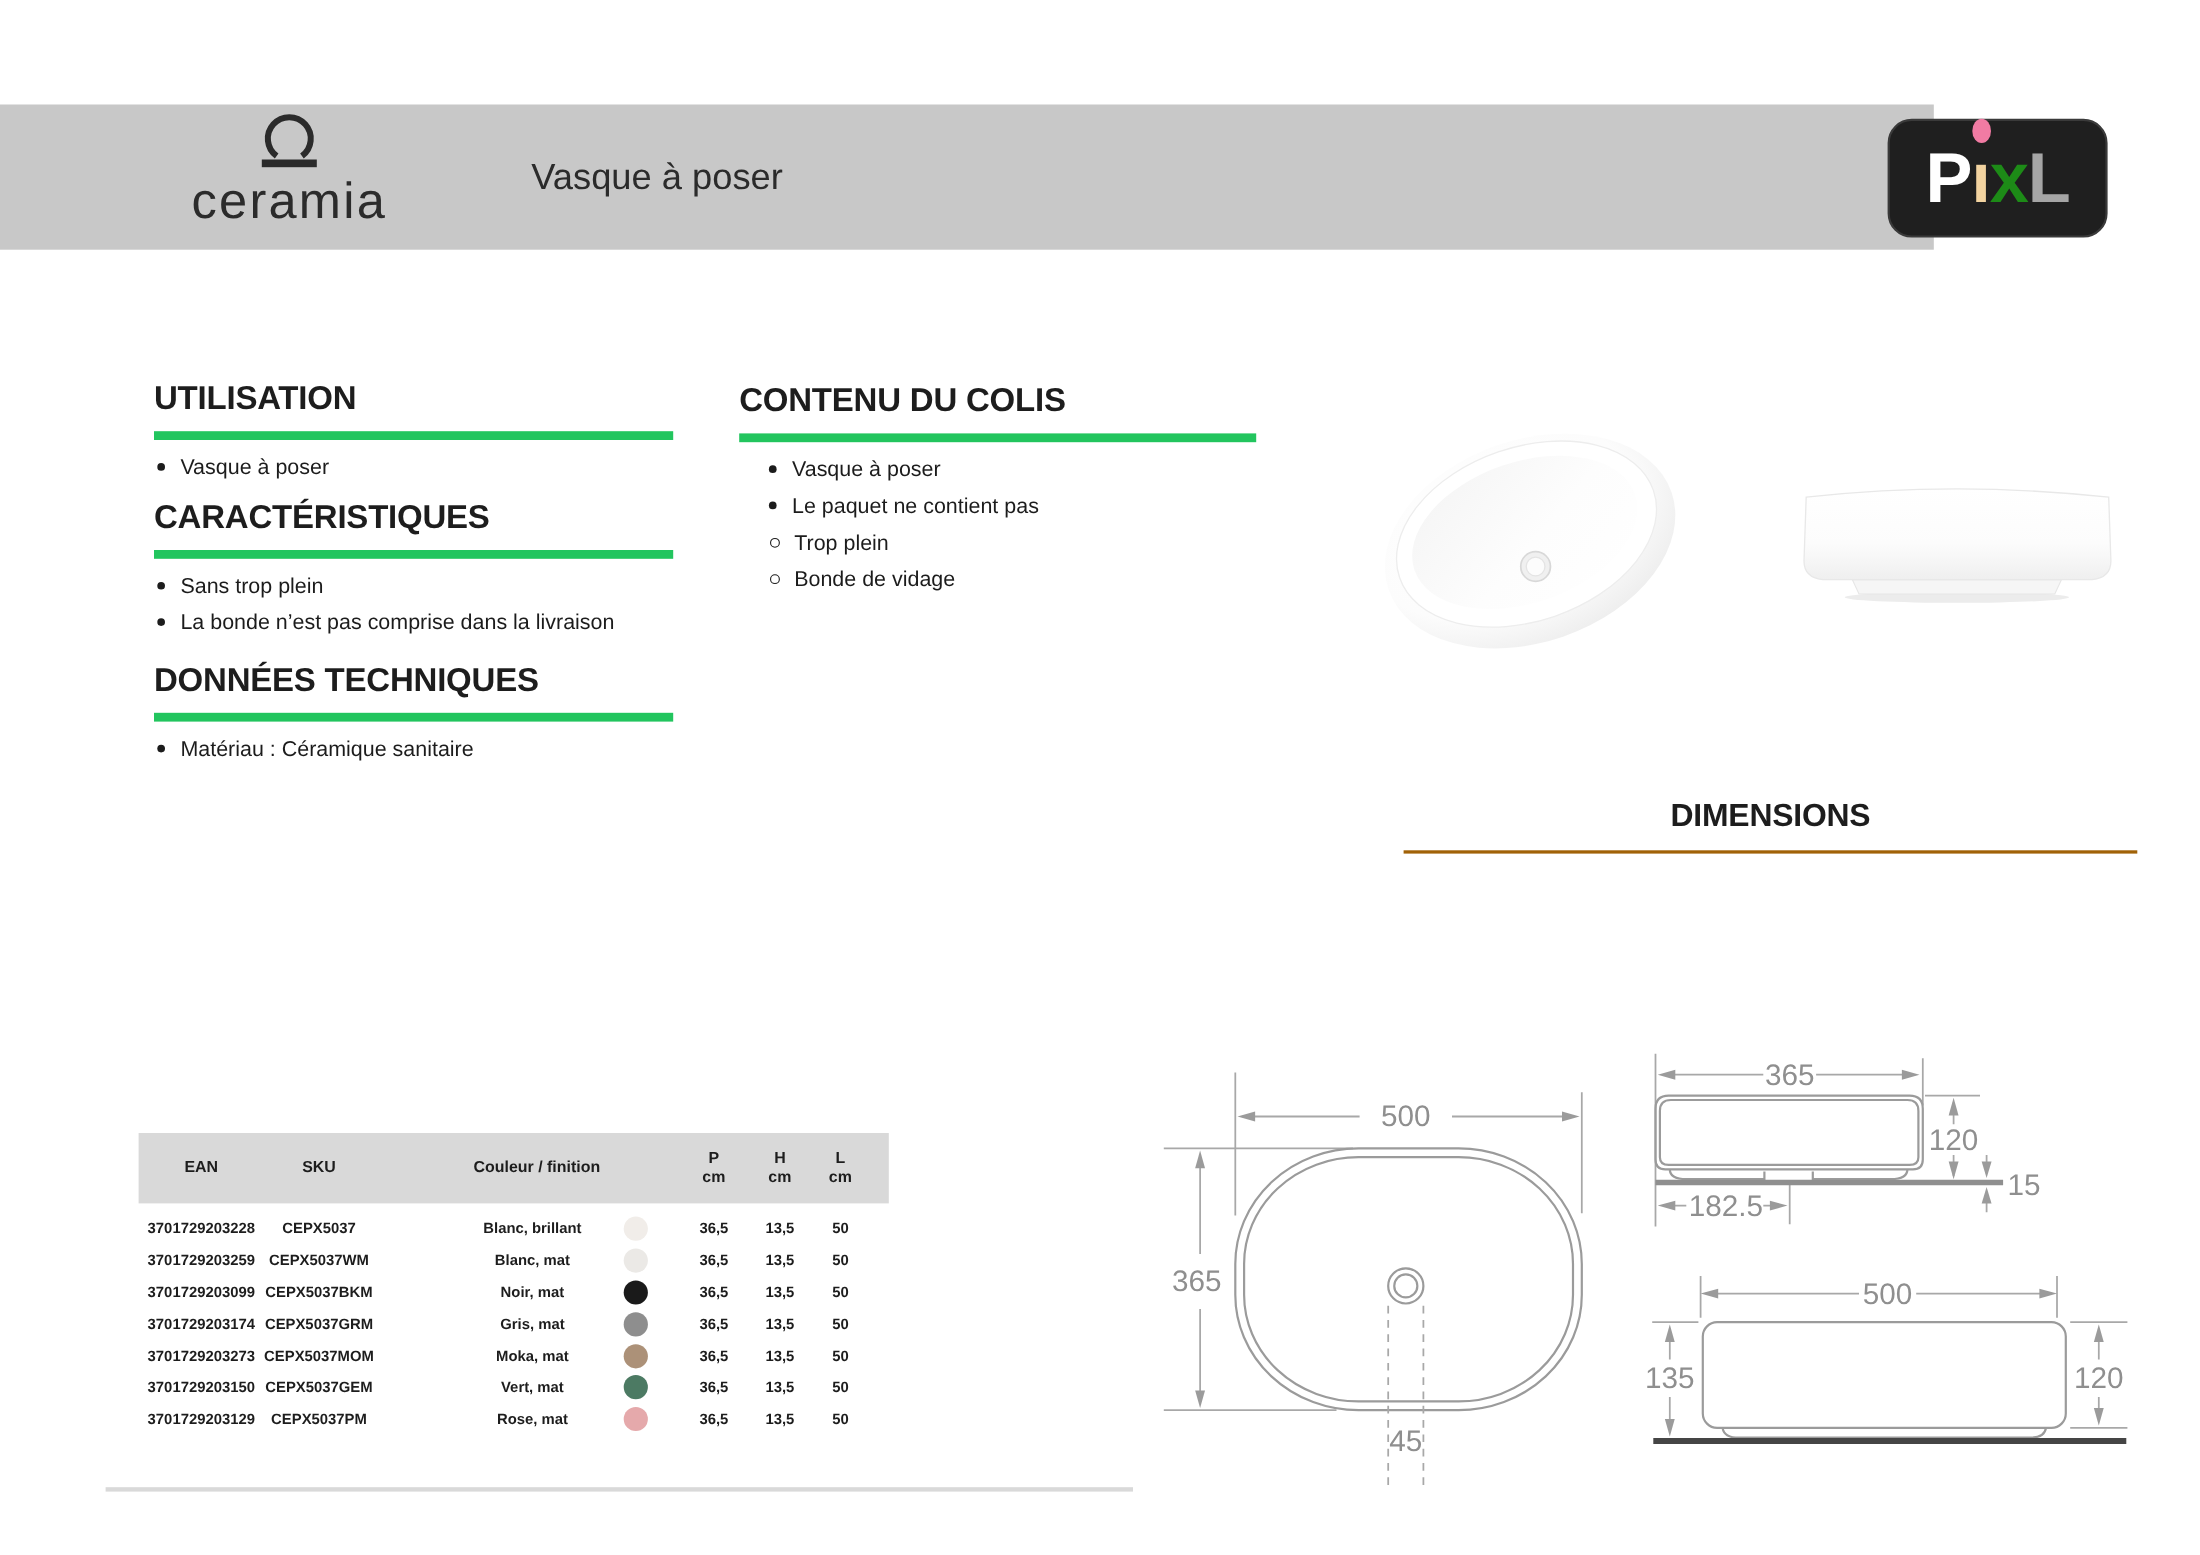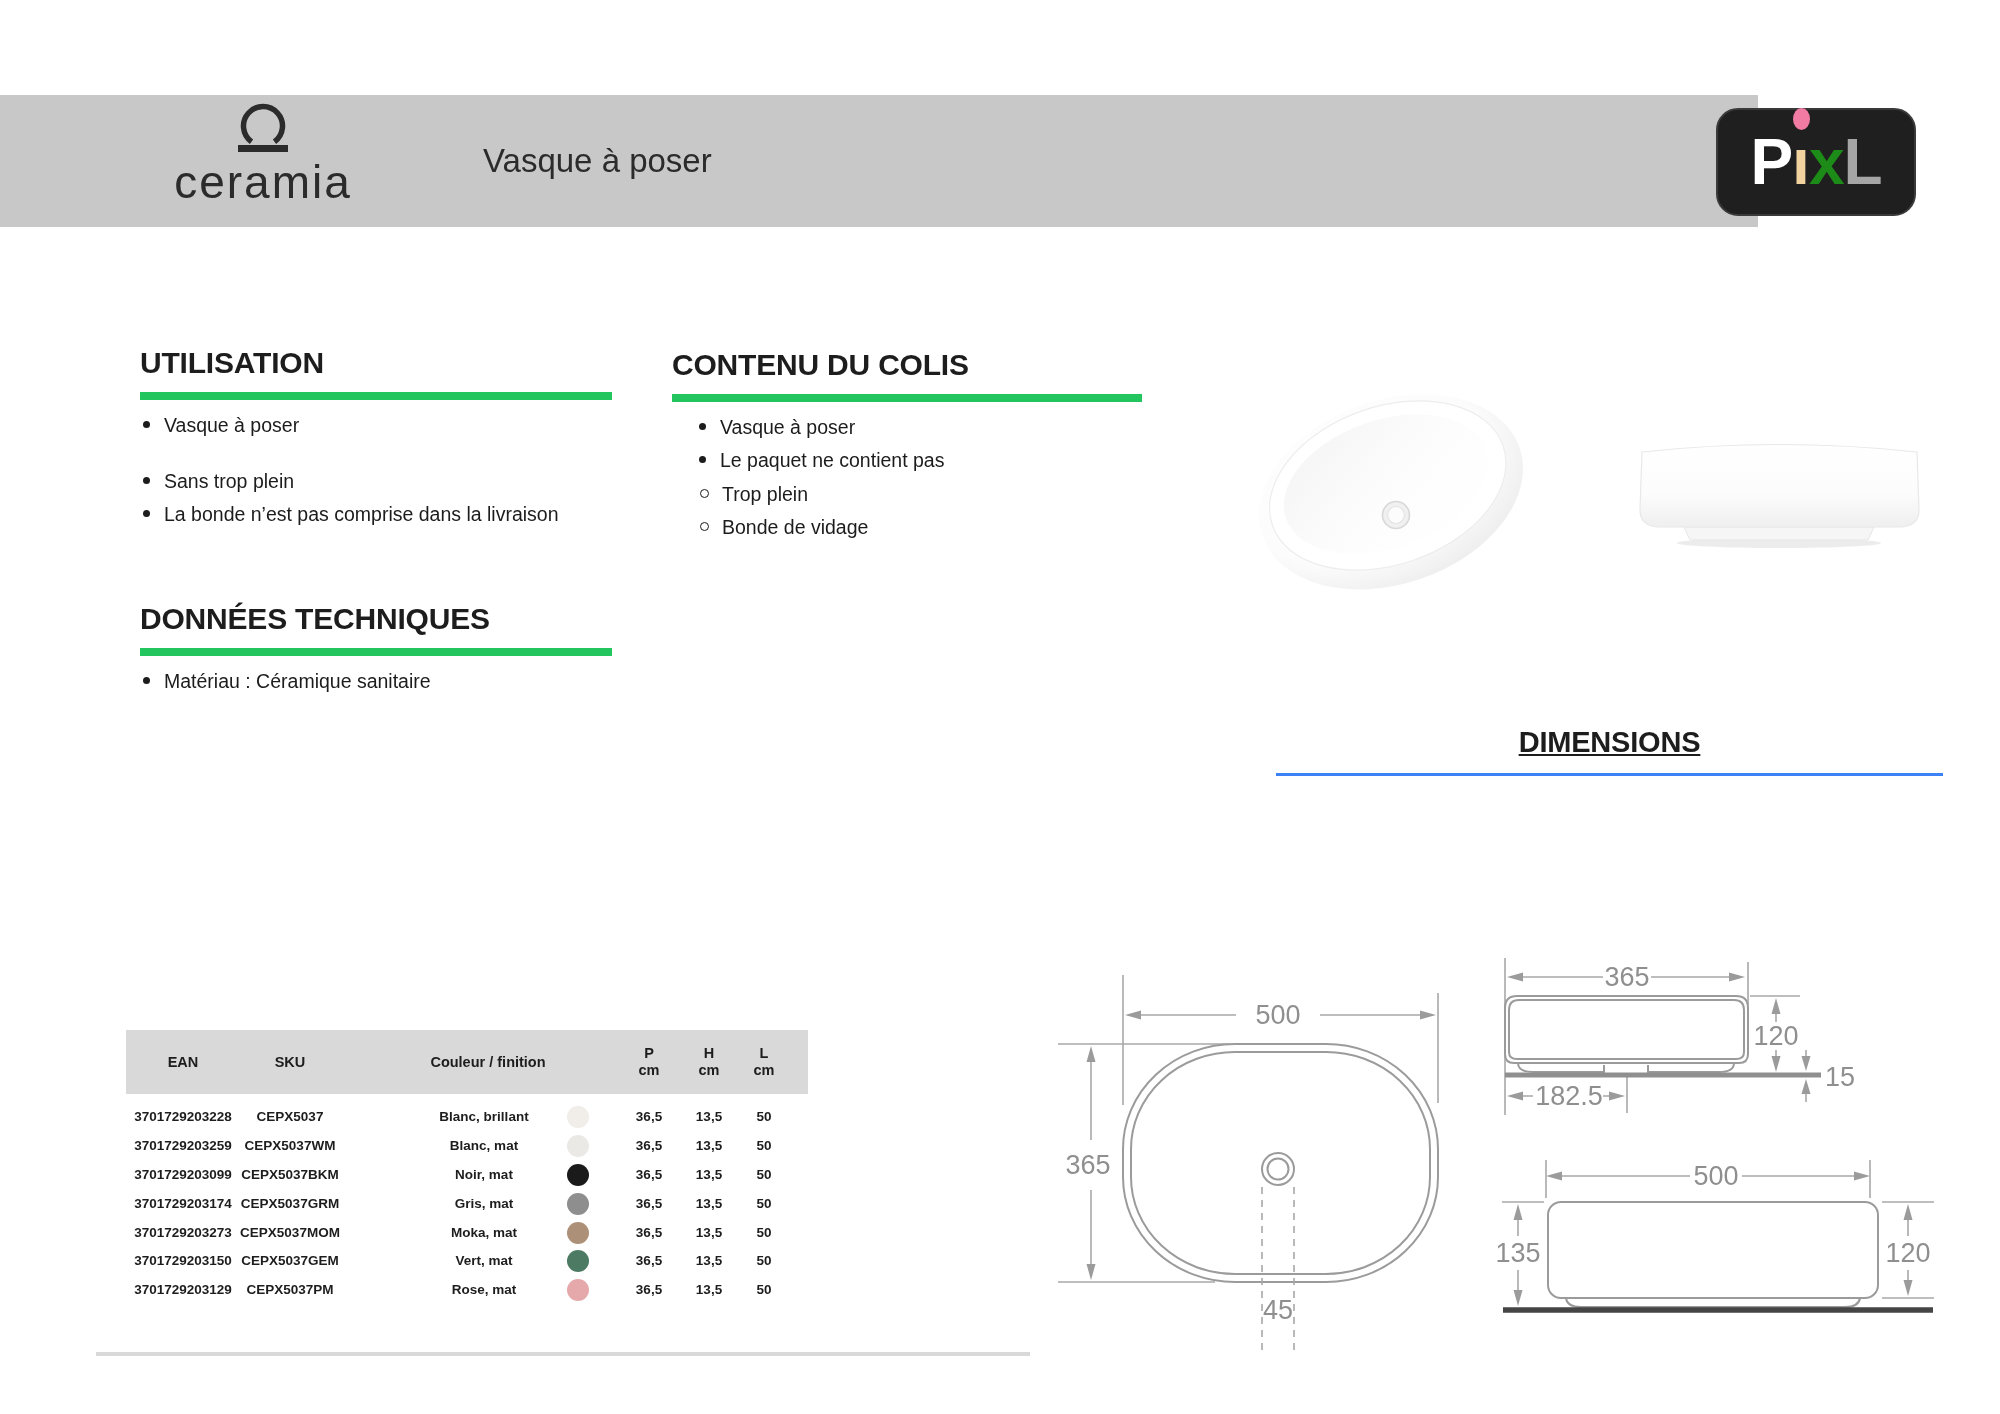--- a/index.html
+++ b/index.html
@@ -36,21 +36,21 @@
                     border-radius:50%;border:1.8px solid #1c1c1c;background:transparent;}
   .sec-util{left:140px;top:348px;width:472px;}
   .sec-carac{left:140px;top:456px;width:472px;}
   .sec-donnees{left:140px;top:604px;width:472px;}
   .sec-colis{left:672px;top:350px;width:470px;}
   .sec-colis ul{margin-left:24px;}
 
   
   .dims-head{position:absolute;left:1276px;top:728px;width:667px;text-align:center;}
   .dims-head h2{margin:0;font-size:29px;font-weight:700;letter-spacing:-.2px;line-height:1;
-                padding-bottom:16px;border-bottom:3px solid #3b82f6;text-decoration:underline;}
+                padding-bottom:16px;border-bottom:3px solid #a16207;}
 
   
   .spec-table{position:absolute;left:126px;top:1030px;width:682px;}
   .thead{position:relative;height:64px;background:#d9d9d9;font-weight:700;font-size:14.5px;padding-left:48px;}
   .trows{position:relative;margin-top:9px;font-weight:700;font-size:13.5px;}
   .trow{position:relative;height:28.8px;}
   .cell{position:absolute;text-align:center;top:50%;transform:translateY(-50%);line-height:1.15;}
   .c-ean{left:0;width:114px;}
   .c-sku{left:114px;width:100px;}
   .c-name{left:268px;width:180px;}
@@ -95,20 +95,21 @@
   </div>
 
   <div class="sec sec-util">
     <h2>UTILISATION</h2>
     <ul>
       <li class="b">Vasque à poser</li>
     </ul>
   </div>
 
   <div class="sec sec-carac">
+    <h2>CARACTÉRISTIQUES</h2>
     <ul>
       <li class="b">Sans trop plein</li>
       <li class="b">La bonde n’est pas comprise dans la livraison</li>
     </ul>
   </div>
 
   <div class="sec sec-donnees">
     <h2>DONNÉES TECHNIQUES</h2>
     <ul>
       <li class="b">Matériau : Céramique sanitaire</li>

